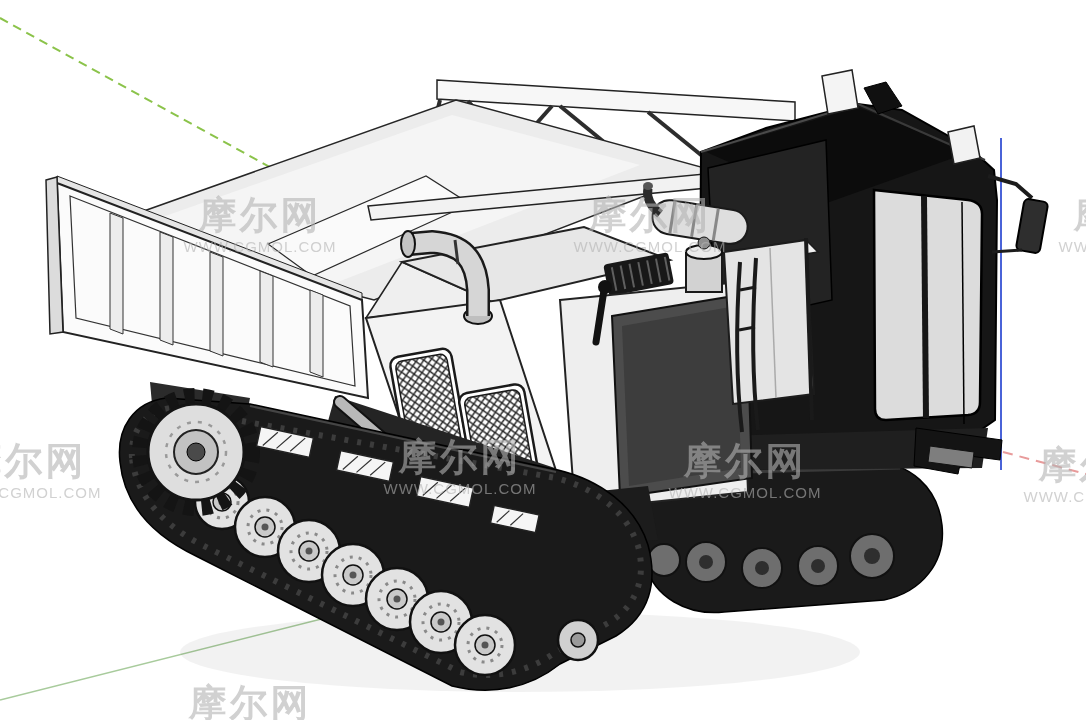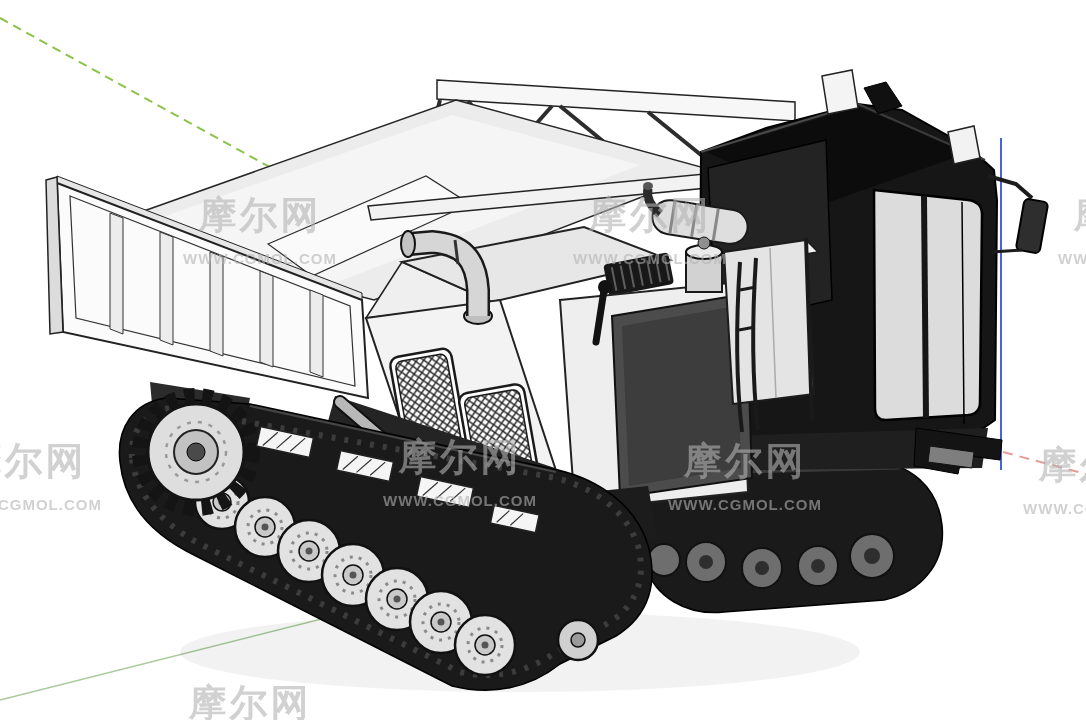--- a/index.html
+++ b/index.html
@@ -2,21 +2,21 @@
 <html><head>
 <meta charset="utf-8">
 <style>
   html,body{margin:0;padding:0;}
   body{font-family:"Liberation Sans","DejaVu Sans",sans-serif;background:#888;}
   #stage{position:relative;width:1086px;height:720px;background:#ffffff;overflow:hidden;}
   #scene{position:absolute;left:0;top:0;width:1086px;height:720px;}
   .wm{position:absolute;width:220px;text-align:center;z-index:5;pointer-events:none;}
   .wm-cn{font-size:38px;font-weight:bold;letter-spacing:3px;line-height:1.05;
          font-family:Liberation Serif, serif;}
-  .wm-url{font-size:15px;font-weight:bold;text-transform:uppercase;letter-spacing:1px;margin-top:14px;}
+  .wm-url{font-size:15px;font-weight:normal;text-transform:uppercase;letter-spacing:1px;margin-top:2px;}
 </style>
 </head>
 <body>
 
 <div id="stage">
 
 <svg id="scene" viewBox="0 0 1086 720" xmlns="http://www.w3.org/2000/svg">
   <defs>
     <pattern id="hatch" width="8" height="8" patternUnits="userSpaceOnUse">
       <path d="M0,8 L8,0 M0,0 L8,8" stroke="#2a2a2a" stroke-width="1.5"></path>

